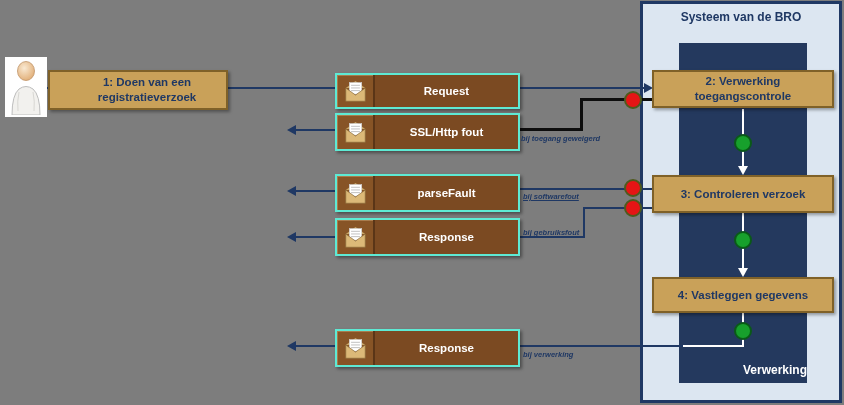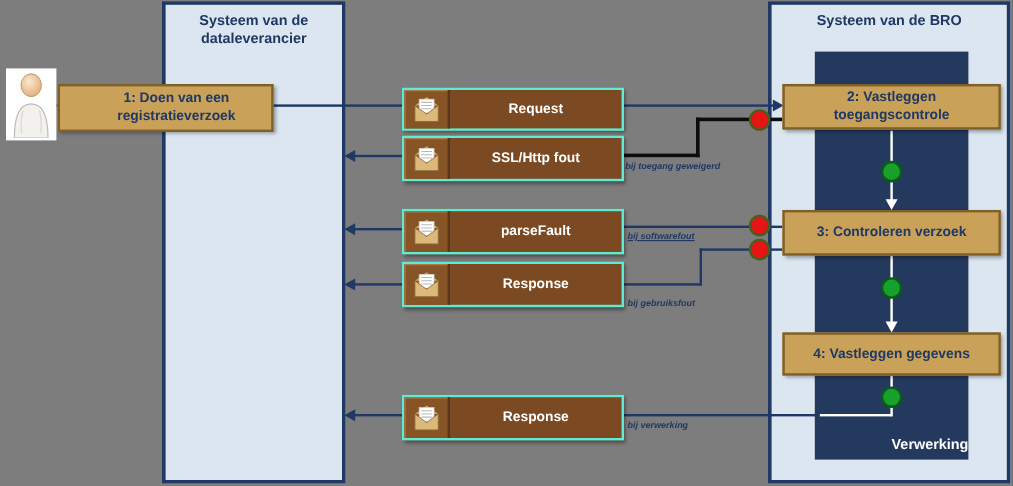--- a/index.html
+++ b/index.html
@@ -47,23 +47,20 @@
 
   
   .actor{position:absolute;left:5px;top:57px;width:42px;height:60px;background:#ffffff;z-index:6;
          display:flex;align-items:center;justify-content:center;}
 </style>
 </head>
 <body>
 
 <div class="stage">
 
-  <div class="panel" style="left:135px;width:147px;">
-    <div class="panel-title" style="width:120px;">Systeem van de dataleverancier</div>
-  </div>
   <div class="panel" style="left:640px;width:196px;">
     <div class="panel-title" style="width:170px;">Systeem van de BRO</div>
   </div>
   <div class="lane" style="left:679px;top:43px;width:128px;height:340px;"></div>
   <div class="lane-label" style="left:679px;top:363px;width:128px;">Verwerking</div>
 
   <div class="actor">
     <svg width="40" height="56" viewBox="0 0 40 56">
       <defs>
         <radialGradient id="headg" cx="40%" cy="35%" r="75%">
@@ -112,21 +109,21 @@
   <div class="marker marker-red" style="left:624px;top:179px;"></div>
   <div class="marker marker-red" style="left:624px;top:199px;"></div>
   <div class="marker marker-green" style="left:734px;top:134px;"></div>
   <div class="marker marker-green" style="left:734px;top:231px;"></div>
   <div class="marker marker-green" style="left:734px;top:322px;"></div>
 
   <div class="step" style="left:48px;top:70px;width:180px;height:40px;padding-left:24px;">
     <span>1: Doen van een registratieverzoek</span>
   </div>
   <div class="step" style="left:652px;top:70px;width:182px;height:38px;">
-    <span>2: Vastleggen toegangscontrole</span>
+    <span>2: Verwerking toegangscontrole</span>
   </div>
   <div class="step" style="left:652px;top:175px;width:182px;height:38px;">
     <span>3:  Controleren verzoek</span>
   </div>
   <div class="step" style="left:652px;top:277px;width:182px;height:36px;">
     <span>4: Vastleggen gegevens</span>
   </div>
 
   <div class="msg" style="top:73px;height:36px;">
     <div class="msg-icon">
@@ -193,16 +190,16 @@
           <line x1="10" y1="9" x2="20" y2="9" stroke="#b9b9b9"></line>
           <line x1="10" y1="12" x2="20" y2="12" stroke="#b9b9b9"></line>
           <polygon points="4,9 15,17 26,9 26,24 4,24" fill="#dcb978" stroke="#8a6a3a" stroke-width="0.8"></polygon>
         </svg>
     </div>
     <div class="msg-label">Response</div>
   </div>
 
   <div class="note" style="left:521px;top:134px;">bij toegang geweigerd</div>
   <div class="note" style="left:523px;top:192px;text-decoration:underline;">bij softwarefout</div>
-  <div class="note" style="left:523px;top:248px;">bij gebruiksfout</div>
+  <div class="note" style="left:523px;top:228px;">bij gebruiksfout</div>
   <div class="note" style="left:523px;top:350px;">bij verwerking</div>
 
 </div>
 
 </body></html>

